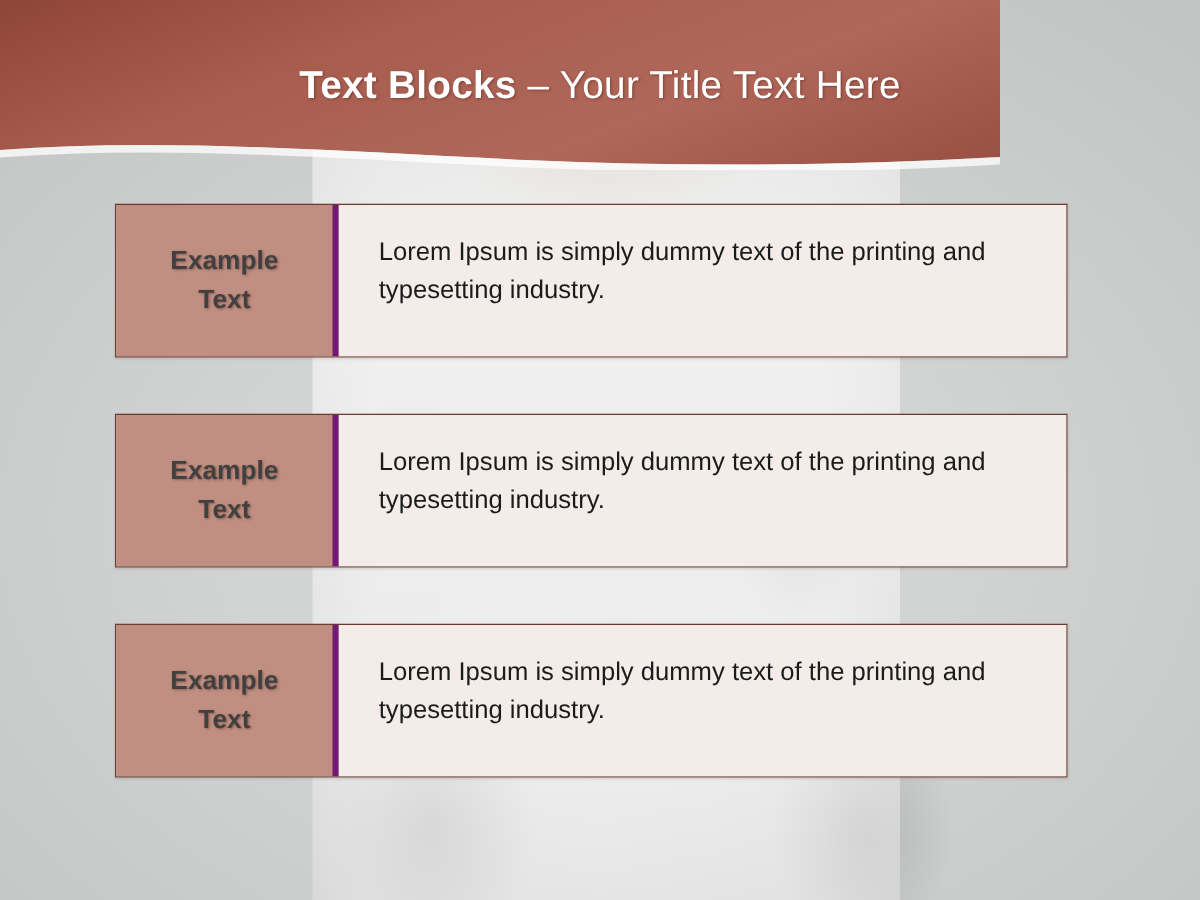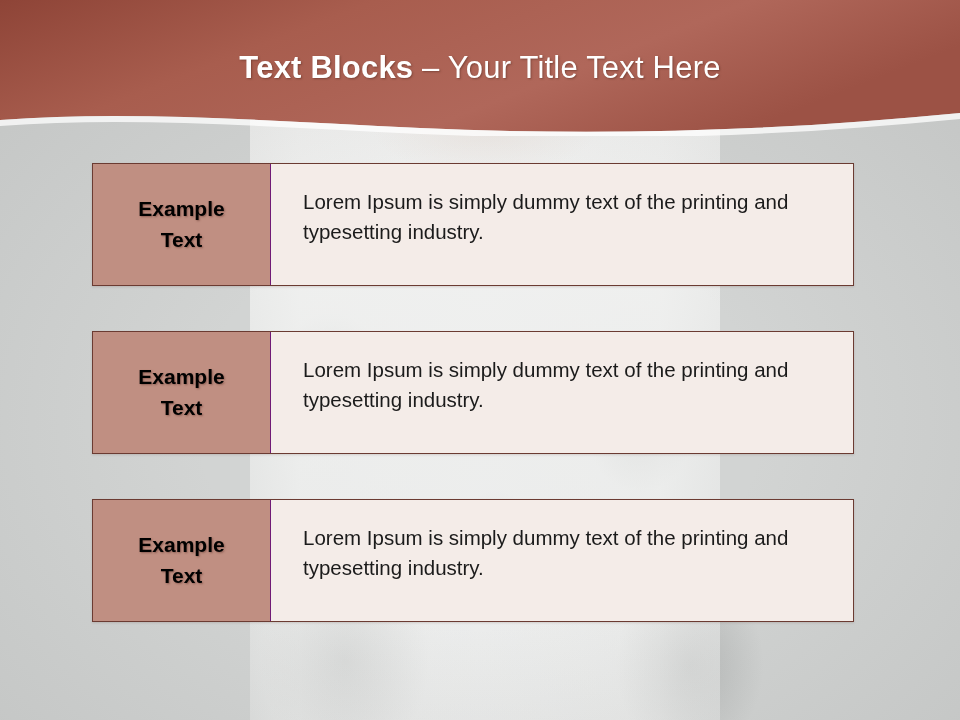--- a/index.html
+++ b/index.html
@@ -52,21 +52,21 @@
     position: absolute;
     inset: 0;
     background: radial-gradient(ellipse 700px 520px at 480px 420px, rgba(255,255,255,0.0) 40%, rgba(150,152,151,0.25) 100%);
   }
 
   
   .header {
     position: absolute;
     left: 0;
     top: 0;
-    width: 960px;
+    width: 800px;
     height: 136px;
     overflow: hidden;
   }
   .header svg {
     position: absolute;
     left: 0;
     top: 0;
     display: block;
   }
   .title {
@@ -101,27 +101,27 @@
     border: 1px solid #6b3b32;
     box-sizing: border-box;
     height: 123px;
     margin-bottom: 45px;
     box-shadow: 0 1px 2px rgba(90,60,55,0.18);
   }
   .block-label {
     width: 178px;
     flex: 0 0 178px;
     background: #c08f82;
-    border-right: 1px solid #701a75;
+    border-right: 5px solid #701a75;
     box-sizing: border-box;
     display: flex;
     flex-direction: column;
     align-items: center;
     justify-content: center;
-    color: #000000;
+    color: #404040;
     font-weight: bold;
     font-size: 21px;
     line-height: 1.45;
     text-shadow: 1px 1px 2px rgba(110,65,55,0.6);
     text-align: center;
   }
   .block-body {
     flex: 1 1 auto;
     background: #f4ece8;
     box-sizing: border-box;

